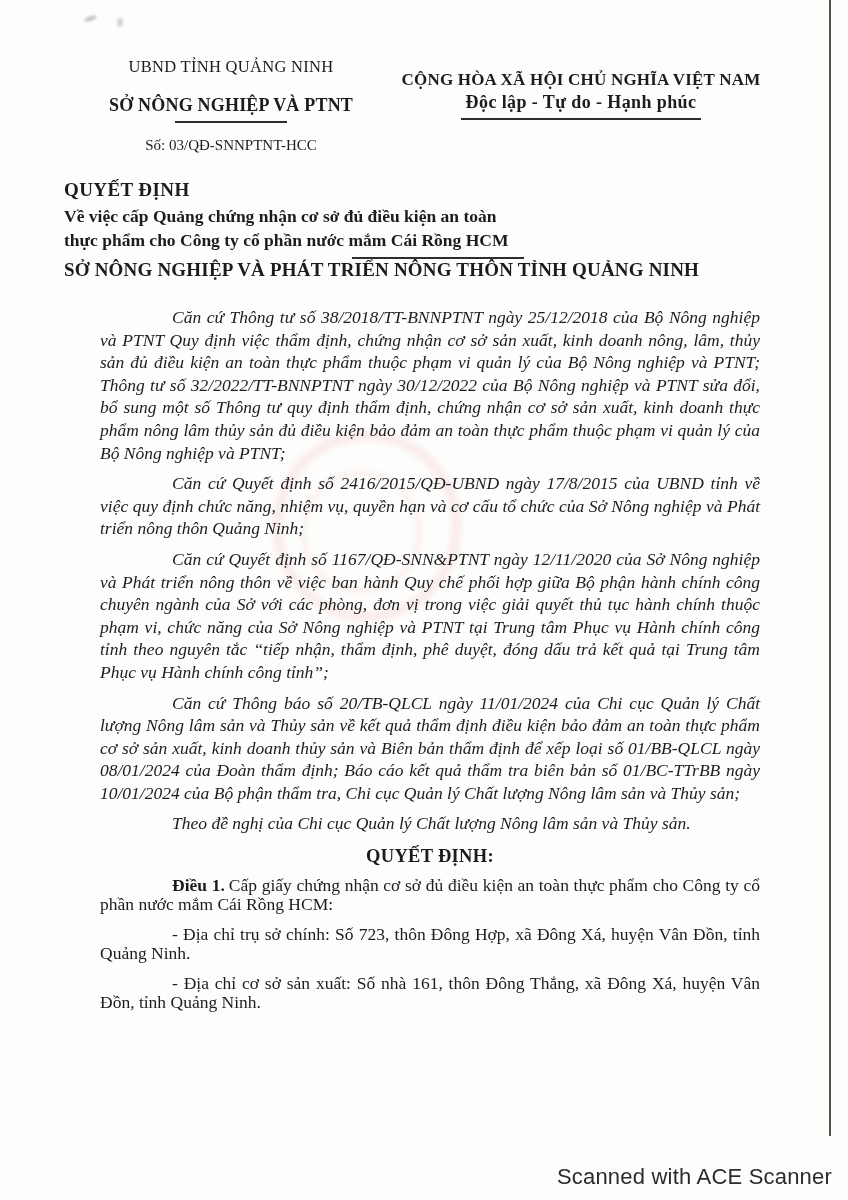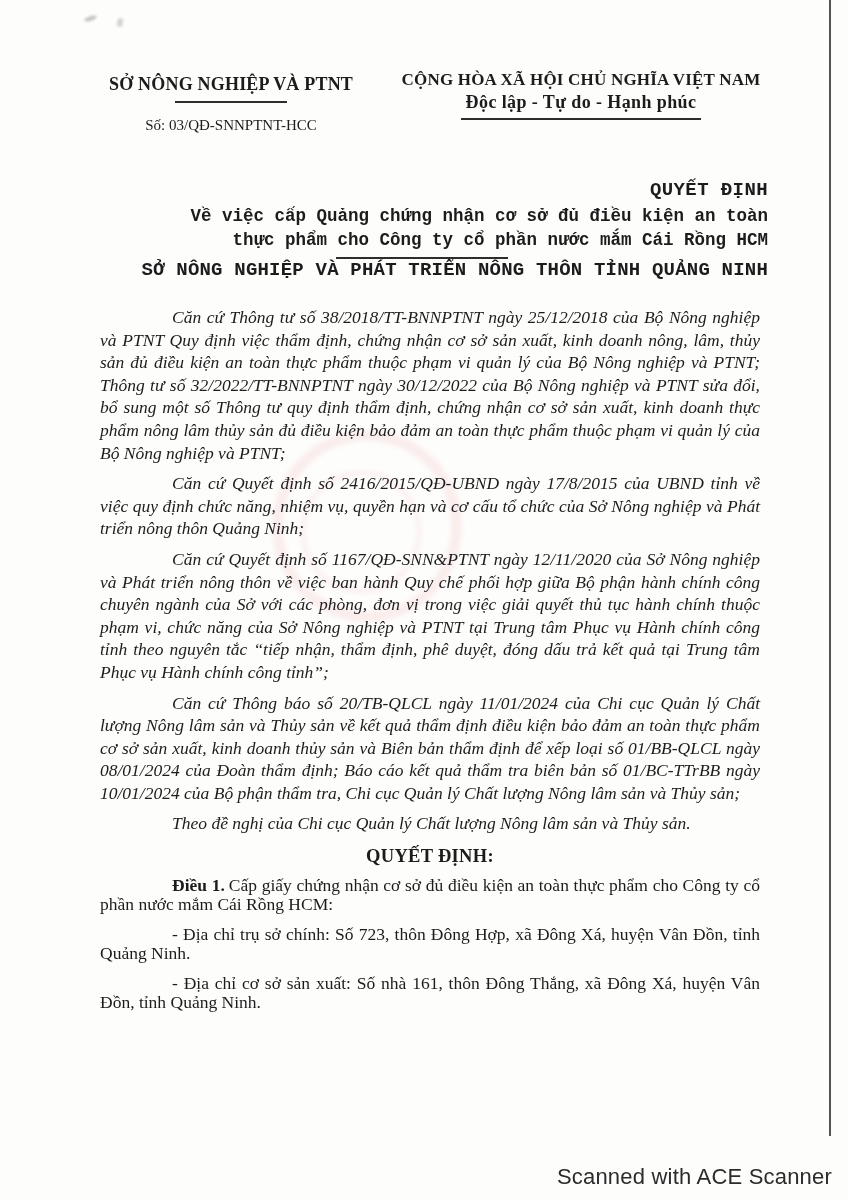--- a/index.html
+++ b/index.html
@@ -41,21 +41,21 @@
   .hdr-left .rule{width:112px;height:2px;background:#2e2d2b;margin:5px auto 0;}
   .hdr-left .docnum{font-size:15px;margin-top:13px;}
 
   .hdr-right{position:absolute;left:385px;top:69px;width:392px;text-align:center;line-height:1.25;}
   .hdr-right .l1{font-size:17px;font-weight:bold;letter-spacing:.2px;}
   .hdr-right .l2{font-size:18px;font-weight:bold;letter-spacing:.4px;margin-top:1px;}
   .hdr-right .rule{width:240px;height:2px;background:#2e2d2b;margin:4px auto 0;}
   .hdr-right .dateline{font-size:18px;font-style:italic;margin-top:15px;transform:translateX(8px);}
 
   
-  .doc-title{position:absolute;left:48px;top:179px;width:720px;text-align:right;font-family:Liberation Mono, monospace;}
+  .doc-title{position:absolute;left:64px;top:179px;width:720px;text-align:left;}
   .doc-title .h1{font-size:19px;font-weight:bold;letter-spacing:.4px;}
   .doc-title .sub{font-size:17.5px;font-weight:bold;line-height:24px;margin-top:3px;}
   .doc-title .rule{width:172px;height:2px;background:#2e2d2b;margin:5px auto 0;transform:translateX(14px);}
   .doc-title .authority{font-size:19px;font-weight:bold;letter-spacing:.2px;white-space:nowrap;}
 
   
   .body-block{position:absolute;left:100px;top:306px;width:660px;}
   .body-block p{margin:0 0 8px 0;}
   .recital{
     font-size:17.5px;font-style:italic;line-height:22.6px;
@@ -83,20 +83,21 @@
 
 <div class="page">
 
   <div class="scan-edge-line"></div>
   <div class="smudge s1"></div>
   <div class="smudge s2"></div>
   <div class="stamp-bleed"></div>
   <div class="stamp-bleed2"></div>
 
   <div class="hdr-left">
+    <div class="l1">UBND TỈNH QUẢNG NINH</div>
     <div class="l2">SỞ NÔNG NGHIỆP VÀ PTNT</div>
     <div class="rule"></div>
     <div class="docnum">Số: 03/QĐ-SNNPTNT-HCC</div>
   </div>
 
   <div class="hdr-right">
     <div class="l1">CỘNG HÒA XÃ HỘI CHỦ NGHĨA VIỆT NAM</div>
     <div class="l2">Độc lập - Tự do - Hạnh phúc</div>
     <div class="rule"></div>
   </div>

